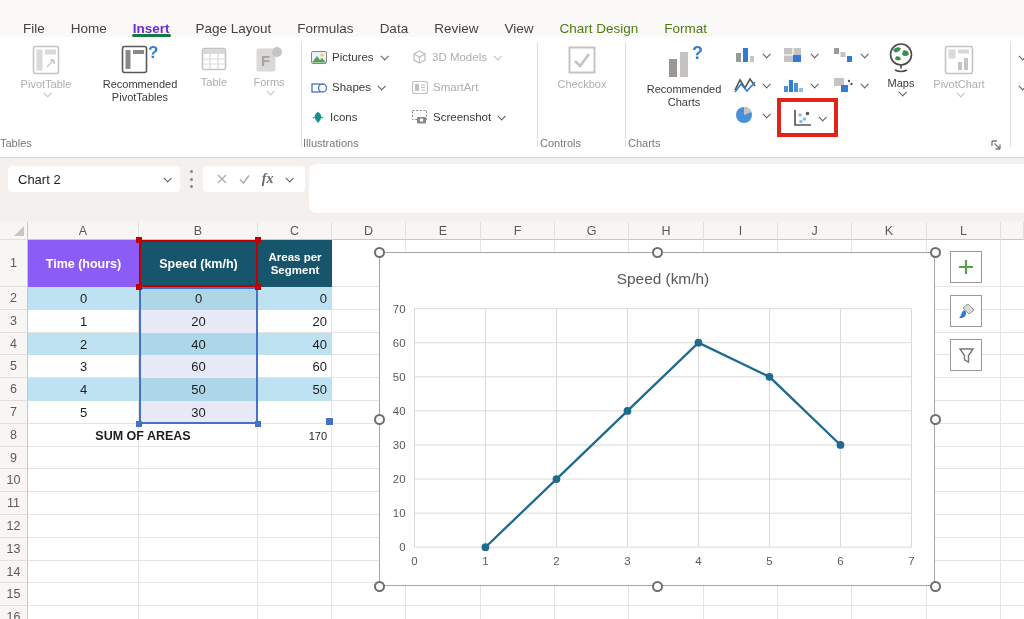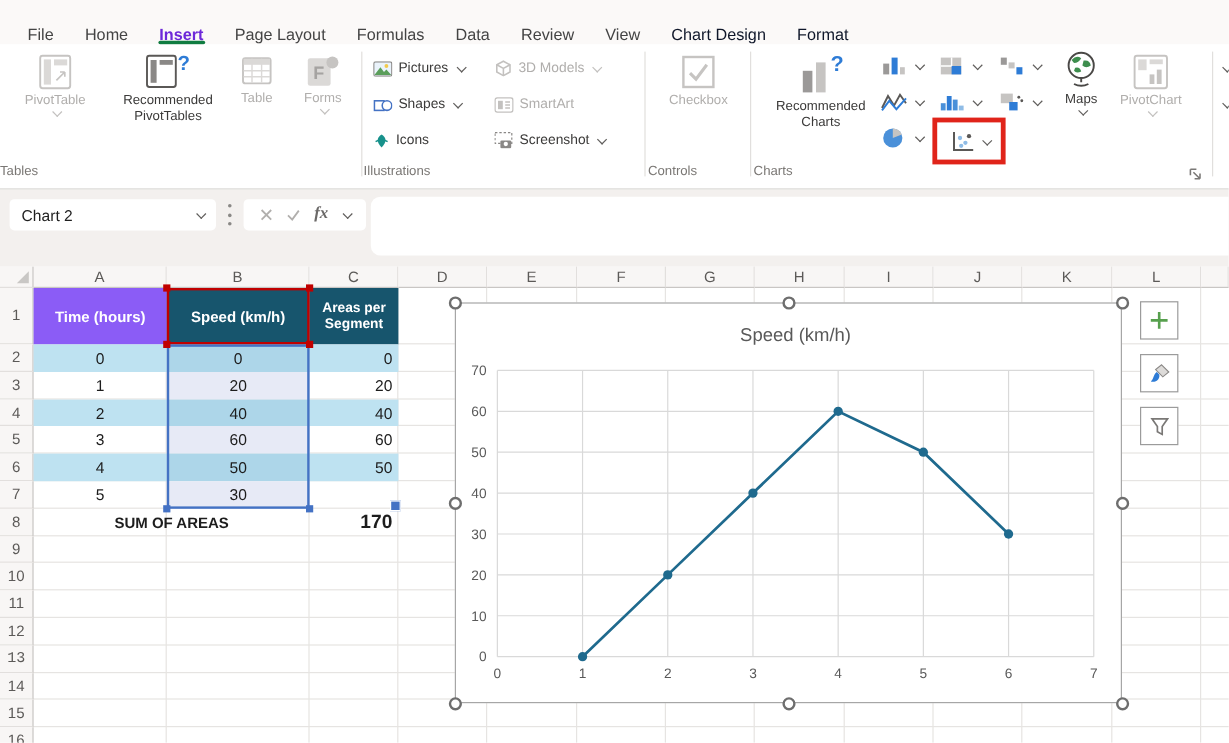--- a/index.html
+++ b/index.html
@@ -7,21 +7,21 @@
        font-family:"Liberation Sans","DejaVu Sans",sans-serif;
        -webkit-font-smoothing:antialiased;}
   #stage{position:relative;width:1024px;height:619px;background:#fff;overflow:hidden;}
 
   
   #tabbar{position:absolute;left:0;top:0;width:1024px;height:37px;background:#FBF9F8;
           display:flex;align-items:stretch;padding-left:10px;z-index:6;}
   .tab{display:flex;align-items:center;padding:0 13px;font-size:13.5px;color:#444;position:relative;cursor:default;margin-top:20px;}
   .tab.active{color:#6d28d9;font-weight:700;}
   .tab.active::after{content:"";position:absolute;left:12px;right:12px;bottom:0;height:3px;background:#107C41;border-radius:2px;}
-  .tab.ctx{color:#0f172a;}
+  .tab.ctx{color:#4d7c0f;}
 
   
   #ribbon{position:absolute;left:0;top:37px;width:1024px;height:120px;background:#fff;
           border-bottom:1px solid #D5D2D0;z-index:6;}
   .rgroup{position:absolute;top:0;height:120px;}
   .gsep{position:absolute;top:6px;height:104px;width:1px;background:#E1DFDD;}
   .glabel{position:absolute;top:100px;left:0;width:100%;text-align:left;font-size:11px;color:#7A7774;}
   .bl{position:absolute;display:flex;flex-direction:column;align-items:center;cursor:default;}
   .bl .lbl{font-size:11px;line-height:13px;text-align:center;color:#3B3A39;margin-top:3px;}
   .bl .lbl.dis{color:#B0AEAC;}
@@ -120,21 +120,21 @@
       <div class="rhd" style="left: 0px; top: 310px; width: 28px; height: 23px;">3</div>
       <div class="rhd" style="left: 0px; top: 333px; width: 28px; height: 22px;">4</div>
       <div class="rhd" style="left: 0px; top: 355px; width: 28px; height: 23px;">5</div>
       <div class="rhd" style="left: 0px; top: 378px; width: 28px; height: 23px;">6</div>
       <div class="rhd" style="left: 0px; top: 401px; width: 28px; height: 23px;">7</div>
       <div class="rhd" style="left: 0px; top: 424px; width: 28px; height: 23px;">8</div>
       <div class="rhd" style="left: 0px; top: 447px; width: 28px; height: 22px;">9</div>
       <div class="rhd" style="left: 0px; top: 469px; width: 28px; height: 23px;">10</div>
       <div class="rhd" style="left: 0px; top: 492px; width: 28px; height: 23px;">11</div>
       <div class="rhd" style="left: 0px; top: 515px; width: 28px; height: 23px;">12</div>
-      <div class="rhd" style="left: 0px; top: 538px; width: 28px; height: 23px; font-family: Liberation Mono, monospace;">13</div>
+      <div class="rhd" style="left: 0px; top: 538px; width: 28px; height: 23px;">13</div>
       <div class="rhd" style="left: 0px; top: 561px; width: 28px; height: 22px;">14</div>
       <div class="rhd" style="left: 0px; top: 583px; width: 28px; height: 23px;">15</div>
       <div class="rhd" style="left: 0px; top: 606px; width: 28px; height: 23px;">16</div>
       <div class="rhd" style="left: 0px; top: 222px; width: 28px; height: 18px;">
         <div style="position: absolute; right: 3px; bottom: 3px; width: 0px; height: 0px; border-top: 10px solid transparent; border-right: 10px solid rgb(201, 199, 197);"></div>
       </div>
       <div class="thd" style="left: 28px; top: 240px; width: 111px; height: 47px; background: #8b5cf6;">Time (hours)</div>
       <div class="thd" style="left: 139px; top: 240px; width: 119px; height: 47px; background: rgb(23, 85, 109);">Speed (km/h)</div>
       <div class="thd" style="left: 258px; top: 240px; width: 74px; height: 47px; background: rgb(23, 85, 109); font-size: 11.5px; line-height: 13px; padding: 0px 2px;">Areas per Segment</div>
       <div class="cell" style="left: 28px; top: 287px; width: 111px; height: 23px; background: rgb(190, 226, 241);">0</div>
@@ -149,21 +149,21 @@
       <div class="cell" style="left: 28px; top: 355px; width: 111px; height: 23px; background: transparent;">3</div>
       <div class="cell" style="left: 139px; top: 355px; width: 119px; height: 23px; background: rgb(231, 234, 246);">60</div>
       <div class="cell right" style="left: 258px; top: 355px; width: 74px; height: 23px; background: transparent;">60</div>
       <div class="cell" style="left: 28px; top: 378px; width: 111px; height: 23px; background: rgb(190, 226, 241);">4</div>
       <div class="cell" style="left: 139px; top: 378px; width: 119px; height: 23px; background: rgb(173, 214, 233);">50</div>
       <div class="cell right" style="left: 258px; top: 378px; width: 74px; height: 23px; background: rgb(190, 226, 241);">50</div>
       <div class="cell" style="left: 28px; top: 401px; width: 111px; height: 23px; background: transparent;">5</div>
       <div class="cell" style="left: 139px; top: 401px; width: 119px; height: 23px; background: rgb(231, 234, 246);">30</div>
       <div class="cell right" style="left: 258px; top: 401px; width: 74px; height: 23px; background: transparent;"></div>
       <div class="cell" style="left: 28px; top: 424px; width: 230px; height: 23px; font-weight: 700; font-size: 12.5px;">SUM OF AREAS</div>
-      <div class="cell right" style="left: 258px; top: 424px; width: 74px; height: 23px; font-weight: 700; font-size: 16px;">170</div>
+      <div class="cell right" style="left: 258px; top: 424px; width: 74px; height: 23px; font-weight: 400; font-size: 11px;">170</div>
       <div class="selbox" style="left: 139px; top: 240px; width: 119px; height: 47px; border: 2px solid rgb(192, 0, 0);"></div>
       <div class="hsq" style="left: 136px; top: 237px; background: rgb(192, 0, 0);"></div>
       <div class="hsq" style="left: 255px; top: 237px; background: rgb(192, 0, 0);"></div>
       <div class="hsq" style="left: 136px; top: 284px; background: rgb(192, 0, 0);"></div>
       <div class="hsq" style="left: 255px; top: 284px; background: rgb(192, 0, 0);"></div>
       <div class="selbox" style="left: 139px; top: 287px; width: 119px; height: 137px; border: 2px solid rgb(68, 114, 196);"></div>
       <div class="hsq" style="left: 136px; top: 421px; background: rgb(68, 114, 196);"></div>
       <div class="hsq" style="left: 255px; top: 421px; background: rgb(68, 114, 196);"></div>
       <div class="hsq" style="left: 325px; top: 417px; width: 7px; height: 7px; background: rgb(68, 114, 196); border: 1px solid rgb(255, 255, 255);"></div>
     </div>

